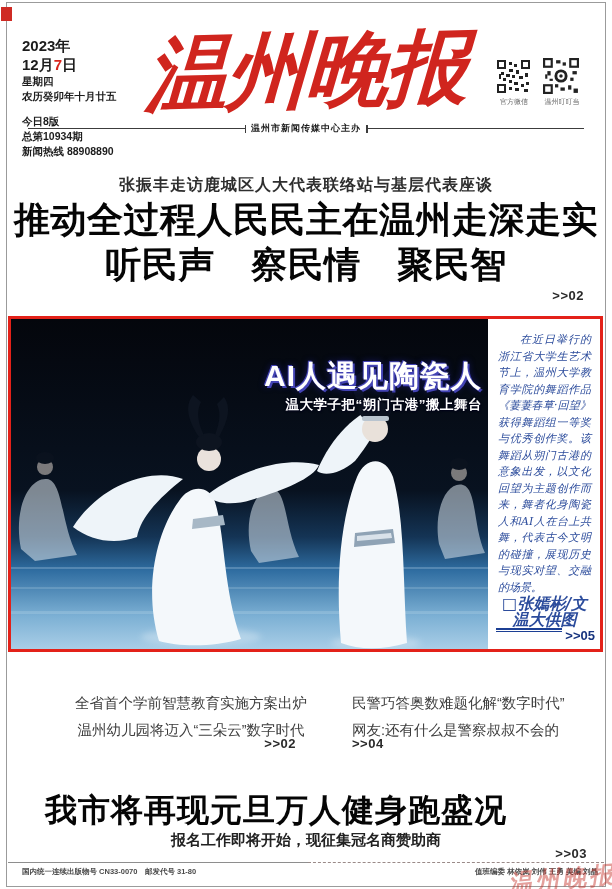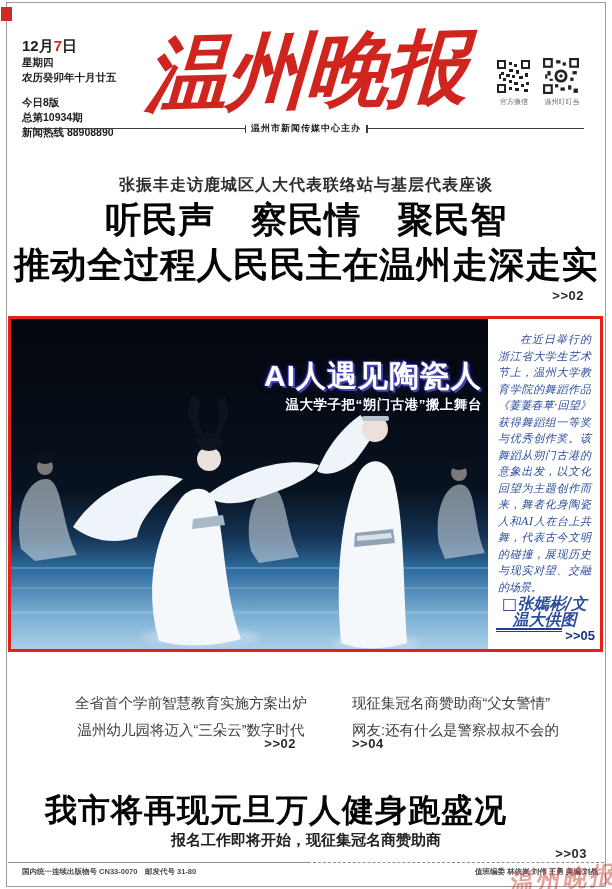--- a/index.html
+++ b/index.html
@@ -78,20 +78,21 @@
 </style>
 </head>
 <body>
 
 <div id="screen">
 
   <div class="abs page-border"></div>
   <div class="abs corner-red"></div>
 
   <div class="abs dateblock">
+    <div class="big">2023年</div>
     <div class="big"><span>12月</span><span class="red">7</span><span>日</span></div>
     <div class="small">星期四</div>
     <div class="small">农历癸卯年十月廿五</div>
     <div class="gap"></div>
     <div class="small">今日8版</div>
     <div class="small">总第10934期</div>
     <div class="small">新闻热线 88908890</div>
   </div>
 
   <div class="abs masttitle">温州晚报</div>
@@ -156,22 +157,22 @@
   <div class="abs mast-rule">
     <div class="line"></div>
       <div class="tick"></div>
     <div class="org">温州市新闻传媒中心主办</div>
     <div class="tick"></div>
       <div class="line"></div>
   </div>
 
   <div class="abs kicker">张振丰走访鹿城区人大代表联络站与基层代表座谈</div>
   <div class="abs h1">
+    <div>推动全过程人民民主在温州走深走实</div>
     <div>听民声　察民情　聚民智</div>
-    <div>推动全过程人民民主在温州走深走实</div>
   </div>
   <div class="abs ref ref-lead">&gt;&gt;02</div>
 
   <div class="abs photoblock">
     <div class="photo">
       <svg width="477" height="330" viewBox="0 0 477 330">
         <defs>
           <linearGradient id="pbg" x1="0" y1="0" x2="0" y2="1">
             <stop offset="0" stop-color="#04060c"></stop>
               <stop offset="0.52" stop-color="#081220"></stop>
@@ -244,21 +245,21 @@
       </div>
     </div>
   </div>
 
   <div class="abs brief brief-left">
     <div>全省首个学前智慧教育实施方案出炉</div>
     <div>温州幼儿园将迈入“三朵云”数字时代</div>
   </div>
   <div class="abs ref ref-b1">&gt;&gt;02</div>
   <div class="abs brief brief-right">
-    <div>现征集冠名商赞助商“父女警情”</div>
+    <div>民警巧答奥数难题化解“数字时代”</div>
     <div>网友:还有什么是警察叔叔不会的</div>
   </div>
   <div class="abs ref ref-b2">&gt;&gt;04</div>
 
   <div class="abs h2">我市将再现元旦万人健身跑盛况</div>
   <div class="abs h2sub">报名工作即将开始，现征集冠名商赞助商</div>
   <div class="abs ref ref-bottom">&gt;&gt;03</div>
 
   <div class="abs footrule-l"></div>
   <div class="abs footrule-r"></div>

